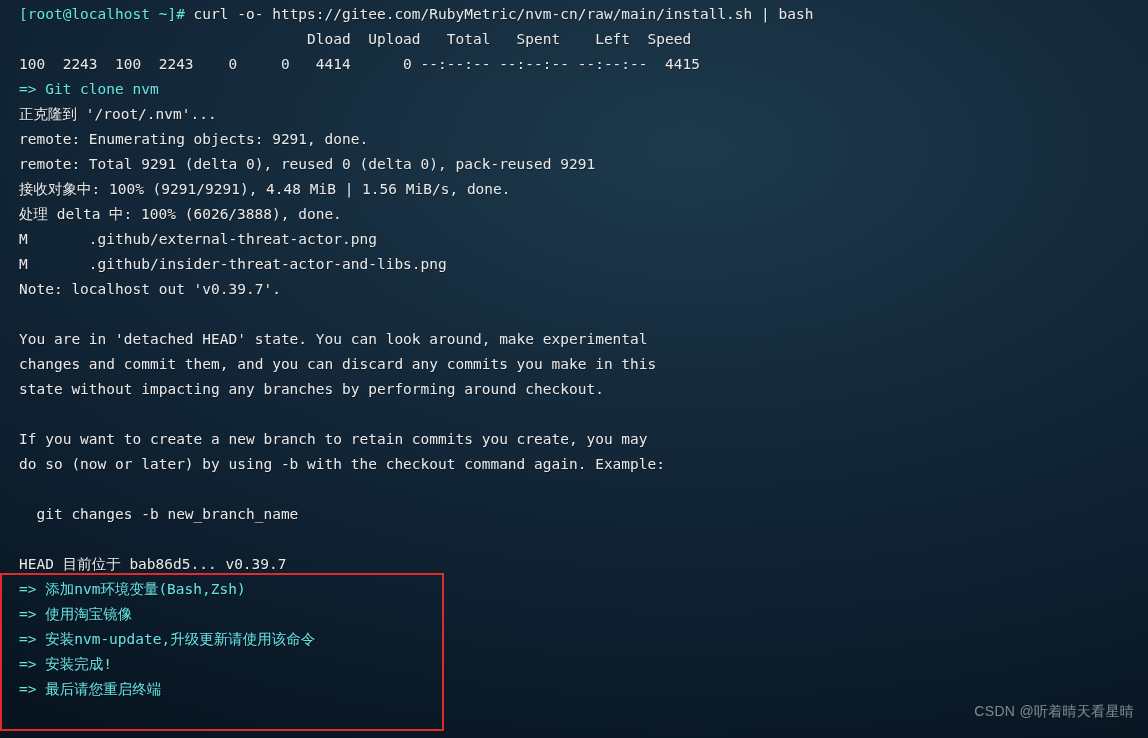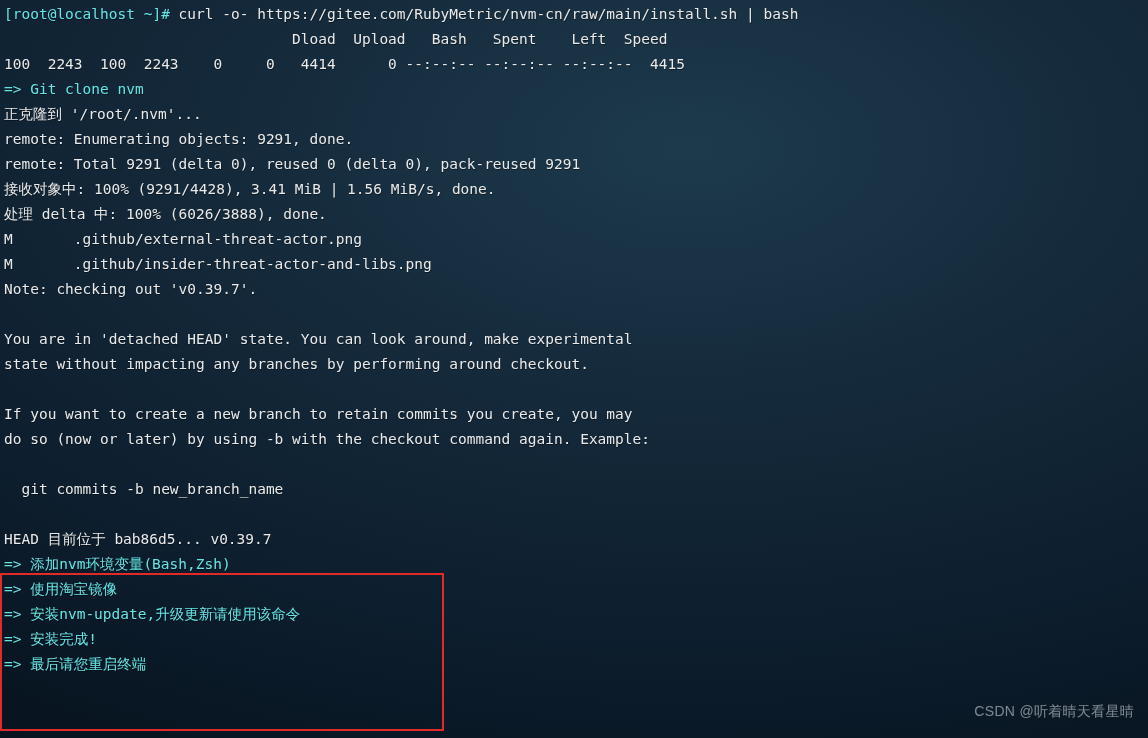--- a/index.html
+++ b/index.html
@@ -12,21 +12,21 @@
   body {
     background: radial-gradient(ellipse 140% 120% at 60% 20%, #1d3a4d 0%, #14293a 30%, #0d1e2e 55%, #081521 75%, #050e18 100%);
     font-family: "DejaVu Sans Mono", "Liberation Mono", Consolas, monospace;
     font-size: 14.5px;
     line-height: 25px;
     color: #eaeaea;
     text-shadow: 0.5px 0.7px 0.5px rgba(0,0,0,0.45);
     position: relative;
   }
   .terminal {
-    padding: 2px 4px 0 4px;
+    padding: 2px 4px 0 19px;
   }
   .line {
     white-space: pre;
     display: block;
     height: 25px;
   }
   .teal { color: #66e4e4; }
   .red-box {
     position: absolute;
     border: 2px solid #e22a2a;
@@ -46,39 +46,40 @@
     text-shadow: none;
     letter-spacing: 0.3px;
     margin-left: 44px;
   }
 </style>
 </head>
 <body>
 
 <div class="terminal">
   <span class="line"><span class="teal">[root@localhost ~]#</span><span> curl -o- https://gitee.com/RubyMetric/nvm-cn/raw/main/install.sh | bash</span></span>
-  <span class="line">                                 Dload  Upload   Bash   Spent    Left  Speed</span>
+  <span class="line">                                 Dload  Upload   Total   Spent    Left  Speed</span>
   <span class="line">100  2243  100  2243    0     0   4414      0 --:--:-- --:--:-- --:--:--  4415</span>
   <span class="line teal">=&gt; Git clone nvm</span>
   <span class="line">正克隆到 '/root/.nvm'...</span>
   <span class="line">remote: Enumerating objects: 9291, done.</span>
   <span class="line">remote: Total 9291 (delta 0), reused 0 (delta 0), pack-reused 9291</span>
-  <span class="line">接收对象中: 100% (9291/4428), 3.41 MiB | 1.56 MiB/s, done.</span>
+  <span class="line">接收对象中: 100% (9291/9291), 4.48 MiB | 1.56 MiB/s, done.</span>
   <span class="line">处理 delta 中: 100% (6026/3888), done.</span>
   <span class="line">M       .github/external-threat-actor.png</span>
   <span class="line">M       .github/insider-threat-actor-and-libs.png</span>
-  <span class="line">Note: checking out 'v0.39.7'.</span>
+  <span class="line">Note: localhost out 'v0.39.7'.</span>
   <span class="line"> </span>
   <span class="line">You are in 'detached HEAD' state. You can look around, make experimental</span>
+  <span class="line">changes and commit them, and you can discard any commits you make in this</span>
   <span class="line">state without impacting any branches by performing around checkout.</span>
   <span class="line"> </span>
   <span class="line">If you want to create a new branch to retain commits you create, you may</span>
   <span class="line">do so (now or later) by using -b with the checkout command again. Example:</span>
   <span class="line"> </span>
-  <span class="line">  git commits -b new_branch_name</span>
+  <span class="line">  git changes -b new_branch_name</span>
   <span class="line"> </span>
   <span class="line">HEAD 目前位于 bab86d5... v0.39.7</span>
   <span class="line teal">=&gt; 添加nvm环境变量(Bash,Zsh)</span>
   <span class="line teal">=&gt; 使用淘宝镜像</span>
   <span class="line teal">=&gt; 安装nvm-update,升级更新请使用该命令</span>
   <span class="line teal">=&gt; 安装完成!</span>
   <span class="line teal">=&gt; 最后请您重启终端</span>
 </div>
 
 <div class="red-box"></div>

